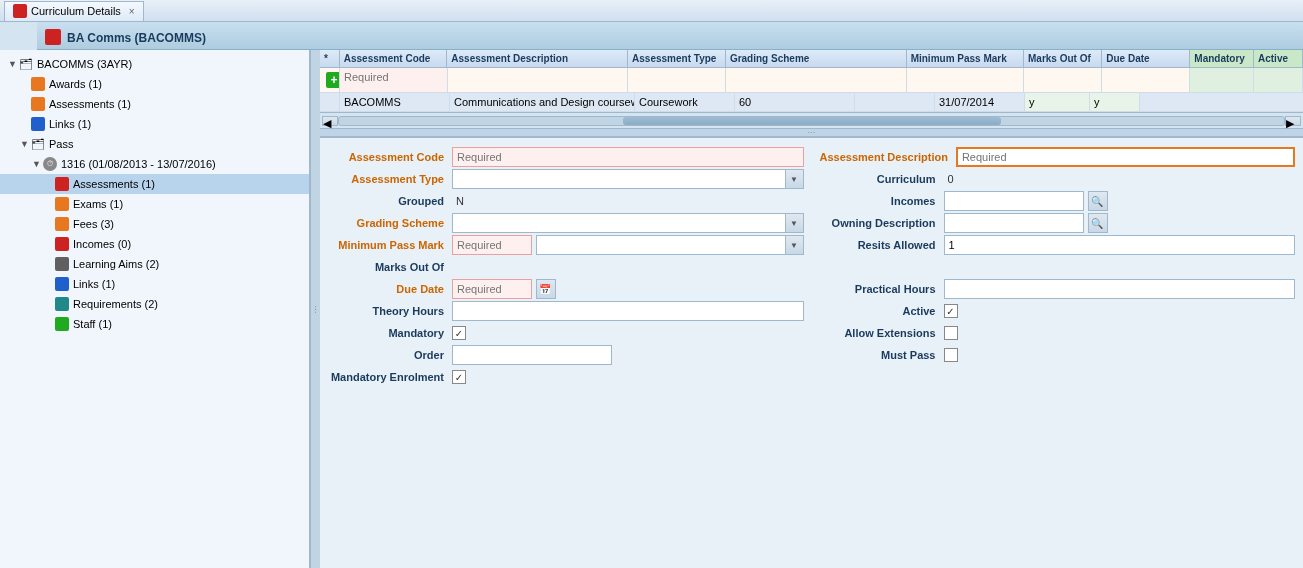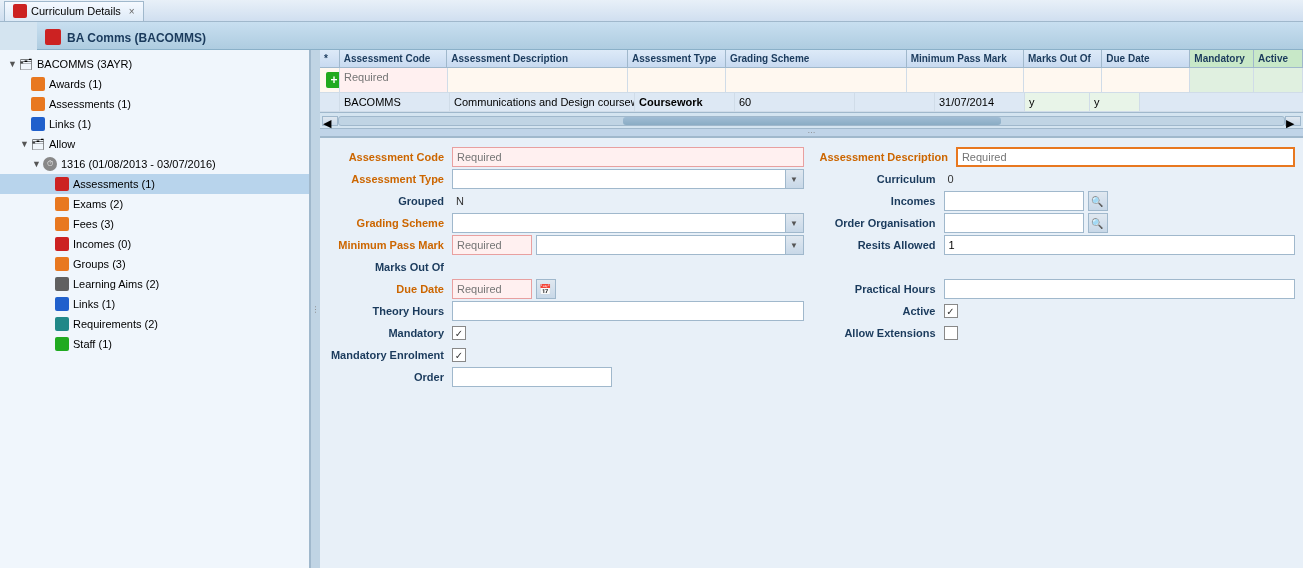--- a/index.html
+++ b/index.html
@@ -320,71 +320,64 @@
       <span class="tree-toggle">&nbsp;</span>
       <span class="tree-icon">
           <div style="width:14px;height:14px;background:#2060cc;border-radius:2px;"></div>
         </span>
       <span>Links (1)</span>
     </div>
 
     <div class="tree-item tree-indent-2">
       <span class="tree-toggle">▼</span>
       <span class="tree-icon">🗂</span>
-      <span>Allow</span>
+      <span>Pass</span>
     </div>
 
     <div class="tree-item tree-indent-3">
       <span class="tree-toggle">▼</span>
       <span class="tree-icon">
           <div style="width:14px;height:14px;background:#888;border-radius:50%;display:flex;align-items:center;justify-content:center;font-size:8px;color:white;">⏱</div>
         </span>
-      <span>1316 (01/08/2013 - 03/07/2016)</span>
+      <span>1316 (01/08/2013 - 13/07/2016)</span>
     </div>
 
     <div class="tree-item tree-indent-4 selected" style="background:#b8d4ec;">
       <span class="tree-toggle">&nbsp;</span>
       <span class="tree-icon">
           <div style="width:14px;height:14px;background:#cc2222;border-radius:2px;"></div>
         </span>
       <span>Assessments (1)</span>
     </div>
 
     <div class="tree-item tree-indent-4">
       <span class="tree-toggle">&nbsp;</span>
       <span class="tree-icon">
           <div style="width:14px;height:14px;background:#e87820;border-radius:2px;"></div>
         </span>
-      <span>Exams (2)</span>
+      <span>Exams (1)</span>
     </div>
 
     <div class="tree-item tree-indent-4">
       <span class="tree-toggle">&nbsp;</span>
       <span class="tree-icon">
           <div style="width:14px;height:14px;background:#e87820;border-radius:2px;"></div>
         </span>
       <span>Fees (3)</span>
     </div>
 
     <div class="tree-item tree-indent-4">
       <span class="tree-toggle">&nbsp;</span>
       <span class="tree-icon">
           <div style="width:14px;height:14px;background:#cc2222;border-radius:2px;"></div>
         </span>
       <span>Incomes (0)</span>
     </div>
 
 
-    <div class="tree-item tree-indent-4">
-      <span class="tree-toggle">&nbsp;</span>
-      <span class="tree-icon">
-          <div style="width:14px;height:14px;background:#e87820;border-radius:2px;"></div>
-        </span>
-      <span>Groups (3)</span>
-    </div>
 
     <div class="tree-item tree-indent-4">
       <span class="tree-toggle">&nbsp;</span>
       <span class="tree-icon">
           <div style="width:14px;height:14px;background:#606060;border-radius:2px;"></div>
         </span>
       <span>Learning Aims (2)</span>
     </div>
 
     <div class="tree-item tree-indent-4">
@@ -447,21 +440,21 @@
           <div class="grid-cell" style="width:80px;"></div>
           <div class="grid-cell" style="width:90px;"></div>
           <div class="grid-cell" style="width:65px;background:#e0f0e0;"></div>
           <div class="grid-cell" style="width:50px;background:#e0f0e0;"></div>
         </div>
 
         <div class="grid-row" style="background:#dde8f4;">
           <div class="grid-cell marker-col"></div>
           <div class="grid-cell" style="width:110px;">BACOMMS</div>
           <div class="grid-cell" style="width:185px;">Communications and Design coursework</div>
-          <div class="grid-cell" style="width:100px;font-weight:bold;">Coursework</div>
+          <div class="grid-cell" style="width:100px;">Coursework</div>
           <div class="grid-cell" style="width:120px;">60</div>
           <div class="grid-cell" style="width:80px;"></div>
           <div class="grid-cell" style="width:90px;">31/07/2014</div>
           <div class="grid-cell" style="width:65px;background:#e8f4e8;">y</div>
           <div class="grid-cell" style="width:50px;background:#e8f4e8;">y</div>
         </div>
       </div>
 
       <div class="scroll-area">
         <div style="width:16px;height:10px;background:linear-gradient(to bottom,#e0e8f0,#c8d8e8);border:1px solid #a0b8cc;cursor:pointer;">◀</div>
@@ -531,27 +524,27 @@
             <input type="text" class="form-input full" style="">
           </div>
 
           <div class="form-row">
             <span class="form-label">Mandatory</span>
             <div class="checkbox-cell checkbox-checked"></div>
           </div>
 
 
           <div class="form-row">
+            <span class="form-label">Order</span>
+            <input type="text" class="form-input" style="width: 160px;">
+          </div>
+
+          <div class="form-row">
             <span class="form-label">Mandatory Enrolment</span>
             <div class="checkbox-cell checkbox-checked"></div>
-          </div>
-
-          <div class="form-row">
-            <span class="form-label">Order</span>
-            <input type="text" class="form-input" style="width: 160px;">
           </div>
 
         </div>
 
         <div>
 
           <div class="form-row">
             <span class="form-label orange">Assessment Description</span>
             <input type="text" class="form-input highlighted full" placeholder="Required" style="">
           </div>
@@ -561,21 +554,21 @@
             <span class="static-value">0</span>
           </div>
 
           <div class="form-row">
             <span class="form-label">Incomes</span>
             <input type="text" class="form-input" style="width: 140px;">
             <div class="search-btn">🔍</div>
           </div>
 
           <div class="form-row">
-            <span class="form-label">Order Organisation</span>
+            <span class="form-label">Owning Description</span>
             <input type="text" class="form-input" style="width: 140px;">
             <div class="search-btn">🔍</div>
           </div>
 
           <div class="form-row">
             <span class="form-label">Resits Allowed</span>
             <input type="text" class="resits-input" value="1" style="">
           </div>
 
           <div class="form-row" style="min-height:22px;"></div>
@@ -588,20 +581,24 @@
           <div class="form-row">
             <span class="form-label">Active</span>
             <div class="checkbox-cell checkbox-checked"></div>
           </div>
 
           <div class="form-row">
             <span class="form-label">Allow Extensions</span>
             <div class="checkbox-cell"></div>
           </div>
 
+          <div class="form-row">
+            <span class="form-label">Must Pass</span>
+            <div class="checkbox-cell"></div>
+          </div>
 
         </div>
 
       </div>
     </div>
 
   </div>
 
 </div>
 

